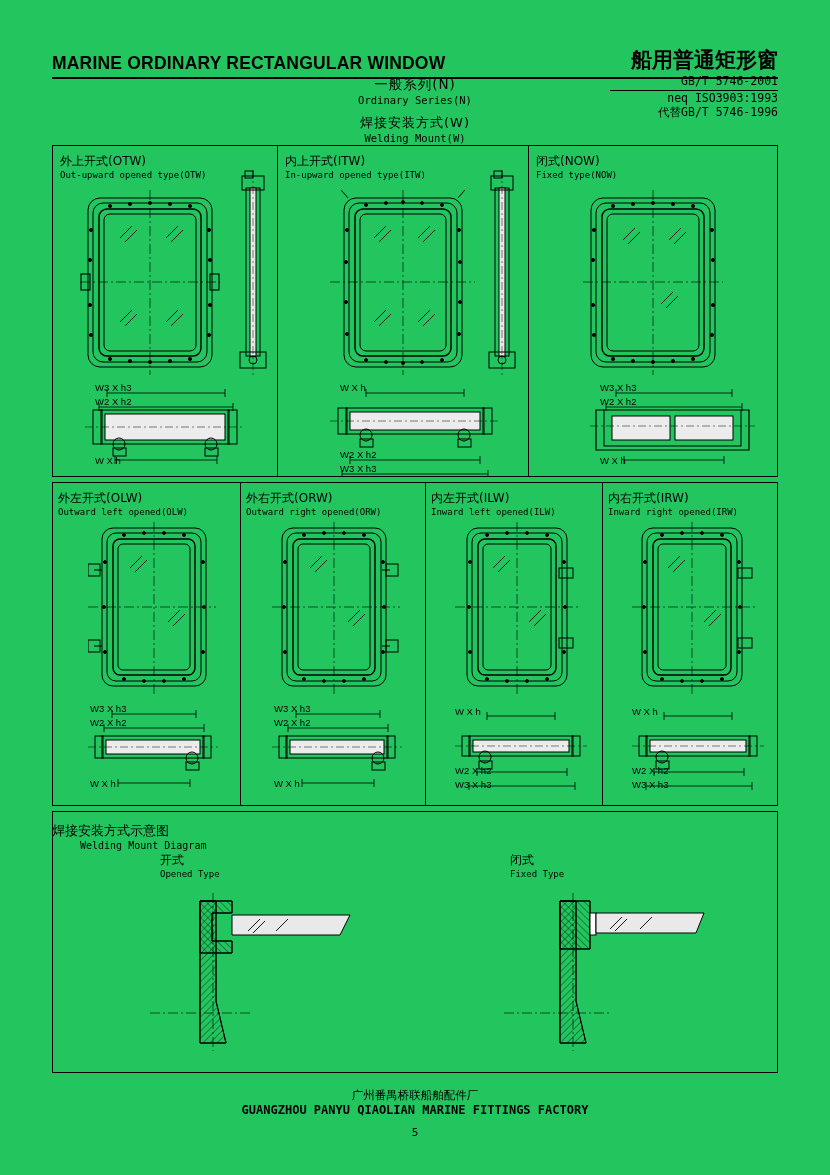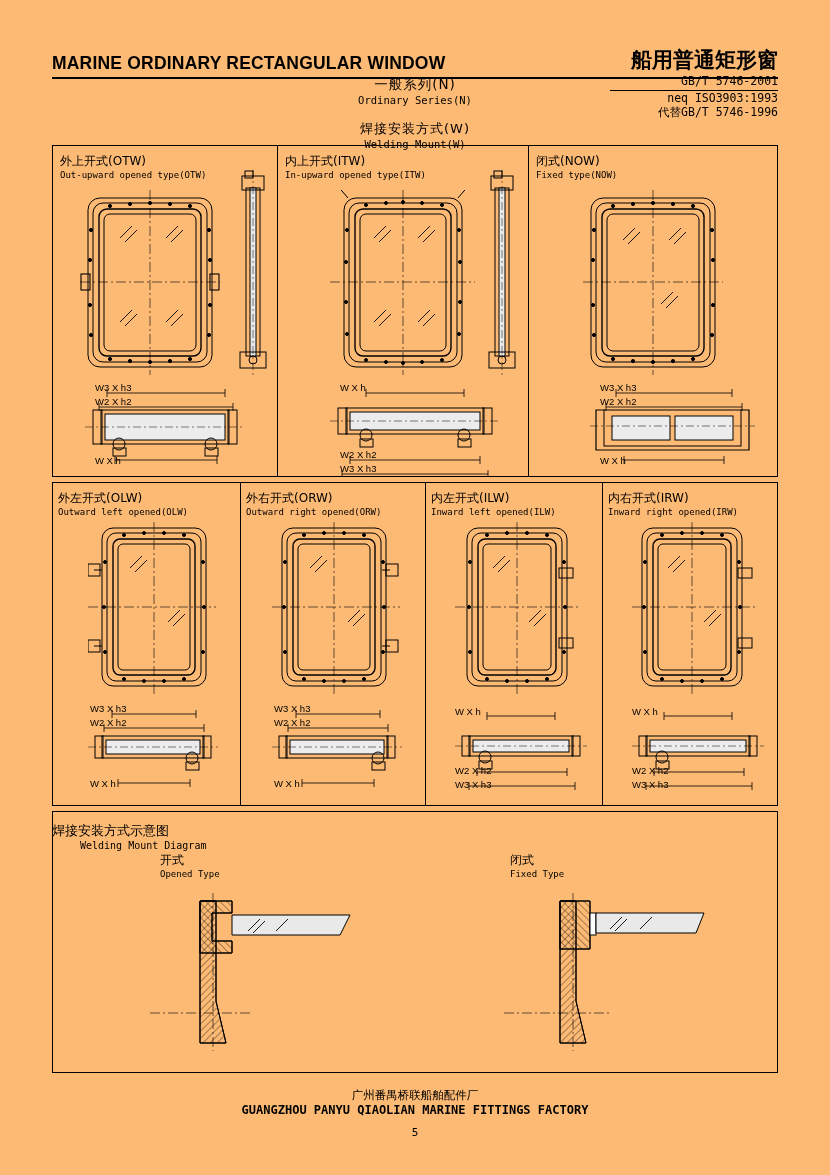--- a/index.html
+++ b/index.html
@@ -1,33 +1,33 @@
 <!DOCTYPE html>
 <html><head>
 <meta charset="utf-8">
 <style>
   html,body{margin:0;padding:0;background:#7a7a7a;}
   body{font-family:"Liberation Sans", sans-serif;}
   .page{
-    width:830px;height:1175px;background:#fdba74;position:relative;
+    width:830px;height:1175px;background:#22c55e;position:relative;
     box-sizing:border-box;overflow:hidden;
   }
   
   .hdr{position:absolute;left:52px;top:46px;width:726px;}
   .hdr-row{display:flex;align-items:flex-end;justify-content:space-between;}
   .hdr-en{font-size:17.5px;font-weight:bold;letter-spacing:.2px;color:#000;}
   .hdr-cn{font-size:21px;font-weight:bold;color:#000;font-family:"DejaVu Sans", sans-serif;}
   .hdr-rule{border-bottom:2.2px solid #000;margin-top:3px;}
   .std-block{position:absolute;right:0;top:28px;width:168px;text-align:right;
      font-family:"DejaVu Sans Mono", monospace;font-size:11.5px;line-height:1.28;}
   .std-block .line1{border-bottom:1px solid #000;padding-bottom:1px;}
   .series{position:absolute;left:0;right:0;top:30px;text-align:center;}
   .series .cn{font-size:13.5px;font-family:"DejaVu Sans", sans-serif;letter-spacing:1px;}
   .series .en{font-size:10.5px;font-family:"DejaVu Sans Mono", monospace;letter-spacing:0px;}
-  .series .cn2{font-size:13px;font-family:"DejaVu Sans", sans-serif;letter-spacing:1px;margin-top:14px;}
+  .series .cn2{font-size:13px;font-family:"DejaVu Sans", sans-serif;letter-spacing:1px;margin-top:8px;}
   .series .en2{font-size:10.5px;font-family:"DejaVu Sans Mono", monospace;}
 
   
   .frame{position:absolute;border:1.6px solid #000;box-sizing:border-box;}
   .vdiv{position:absolute;width:1.3px;background:#000;}
 
   .cap{position:absolute;text-align:left;}
   .cap .cn{font-size:12px;font-family:"DejaVu Sans", sans-serif;}
   .cap .en{font-size:9px;font-family:"DejaVu Sans Mono", monospace;}
 

